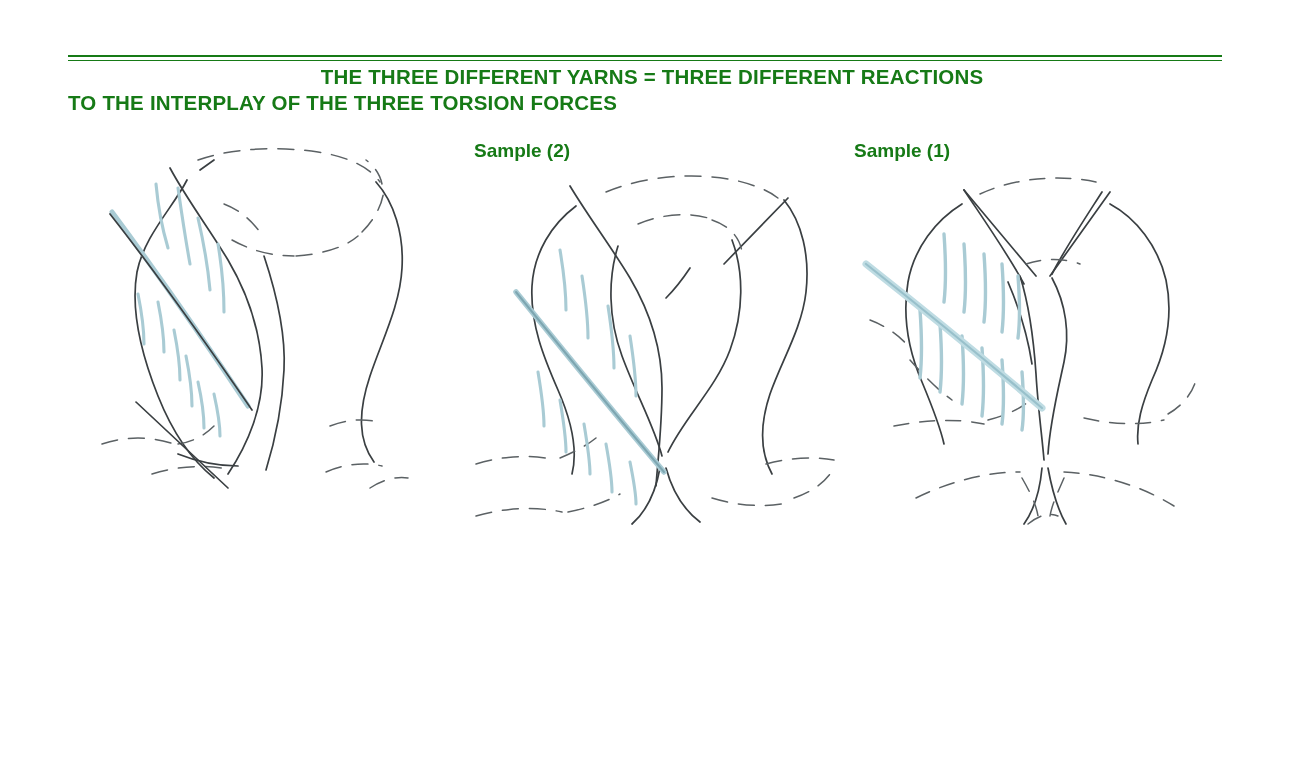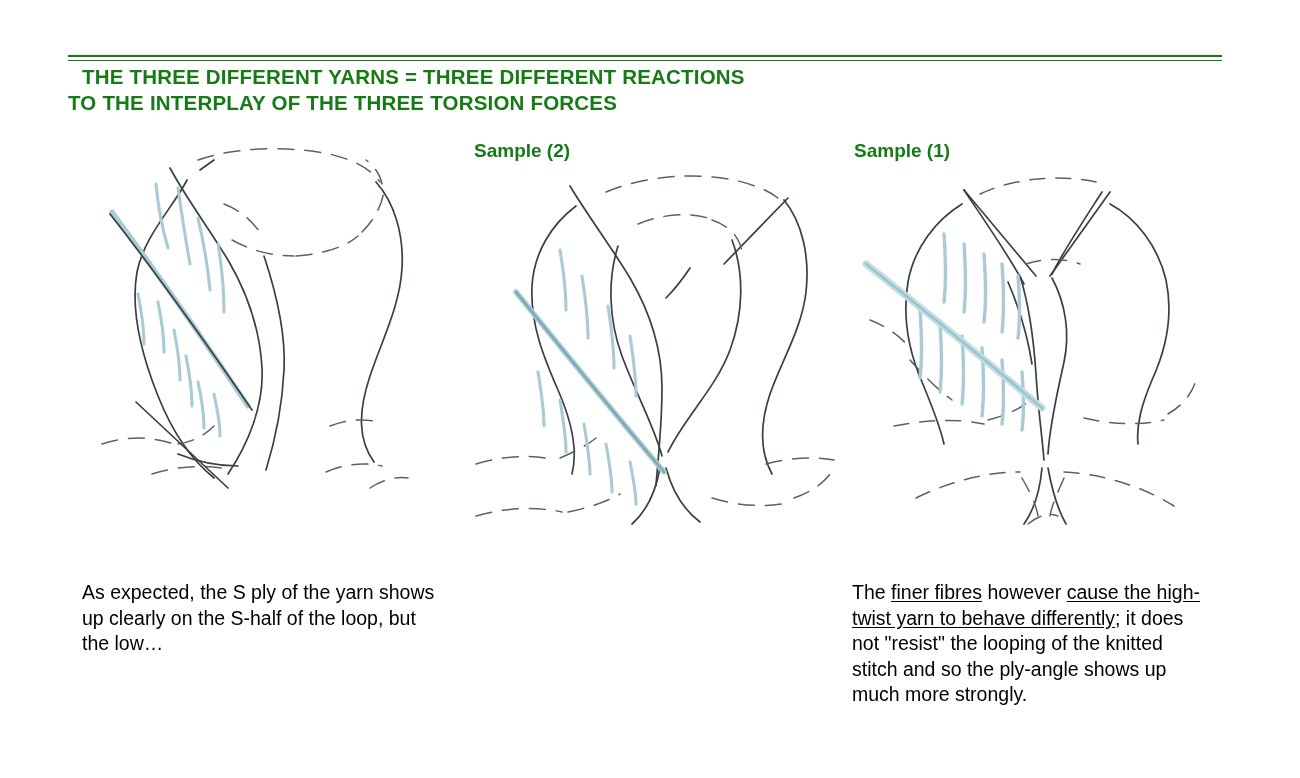--- a/index.html
+++ b/index.html
@@ -48,21 +48,21 @@
   }
   .title-line {
     font-family: "Liberation Sans", sans-serif;
     font-weight: bold;
     font-size: 20.5px;
     letter-spacing: 0.2px;
     color: #167a16;
     line-height: 26px;
     white-space: nowrap;
   }
-  .title-line-1 { text-align: left; padding-left: 14px; }
+  .title-line-1 { text-align: center; padding-left: 14px; }
   .title-line-2 { text-align: left; }
 
   
   .columns {
     position: absolute;
     left: 0;
     top: 140px;
     width: 1300px;
   }
   .column {
@@ -176,23 +176,20 @@
         <g fill="none" stroke="#a9cbd4" stroke-width="5" stroke-linecap="round">
           <path d="M30 68 C 70 122, 118 190, 166 262"></path>
         </g>
 
         <g fill="none" stroke="#3a3f42" stroke-width="1.7" stroke-linecap="round">
           <path d="M28 70 C 72 126, 122 196, 170 266"></path>
           <path d="M54 258 C 86 288, 118 318, 146 344"></path>
           <path d="M96 310 C 116 318, 136 322, 156 322"></path>
         </g>
       </svg>
-    </div>
-    <div class="caption-pos">
-      <div class="caption">As expected, the S ply of the yarn shows up clearly on the S-half of the loop, but the low…</div>
     </div>
   </div>
 
   <div class="column col-2">
     <div class="sample-label">Sample (2)</div>
     <div class="sketch-wrap">
       <svg viewBox="0 0 378 390" xmlns="http://www.w3.org/2000/svg">
         <g fill="none" stroke="#3a3f42" stroke-width="1.7" stroke-linecap="round">
 
           <path d="M104 38 C 80 56, 62 84, 60 118 C 58 156, 72 190, 86 222 C 100 254, 106 282, 100 306"></path>
@@ -303,20 +300,15 @@
         </g>
 
         <g fill="none" stroke="#bfdce3" stroke-width="7" stroke-linecap="round">
           <path d="M14 96 C 62 134, 124 184, 190 240"></path>
         </g>
         <g fill="none" stroke="#8fb9c4" stroke-width="2.2" stroke-linecap="round" opacity="0.8">
           <path d="M14 96 C 62 134, 124 184, 190 240"></path>
         </g>
       </svg>
     </div>
-    <div class="caption-pos">
-      <div class="caption">
-        <span>The </span><u>finer fibres</u><span> however </span><u>cause the high-twist yarn to behave differently</u><span>; it does not "resist" the looping of the knitted stitch and so the ply-angle shows up much more strongly.</span>
-      </div>
-    </div>
   </div>
 
 </div>
 
 </body></html>

